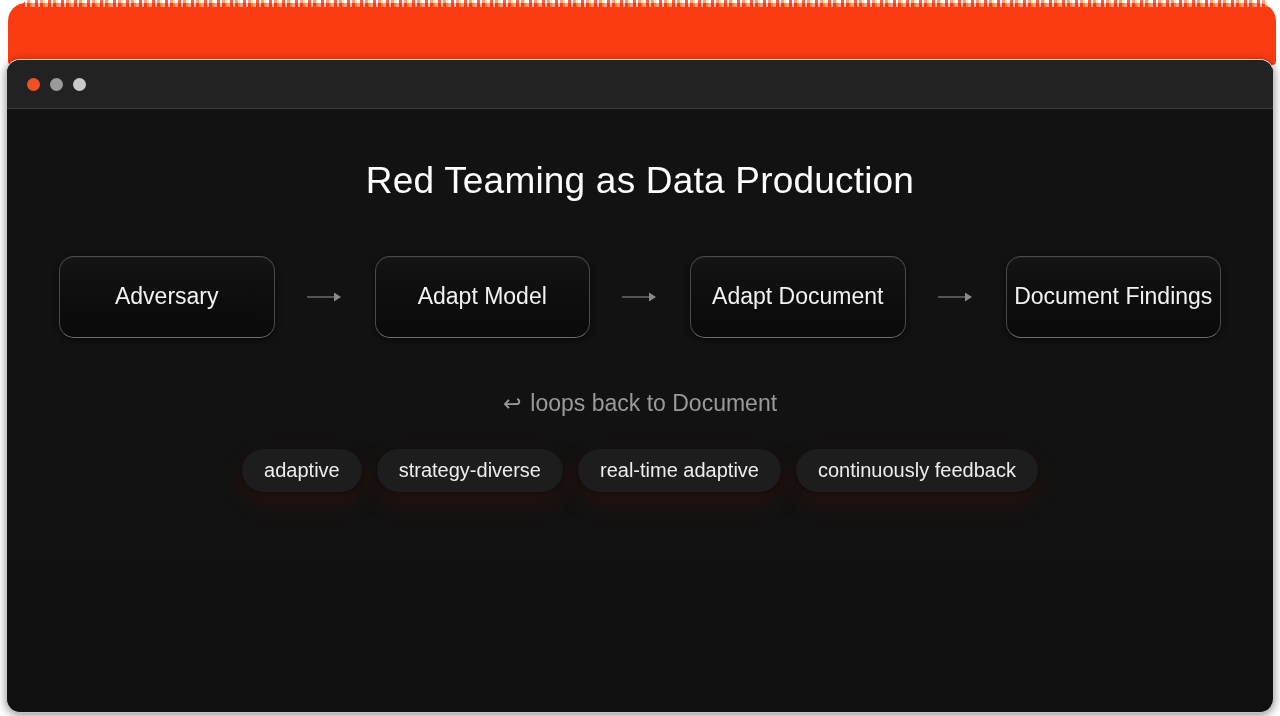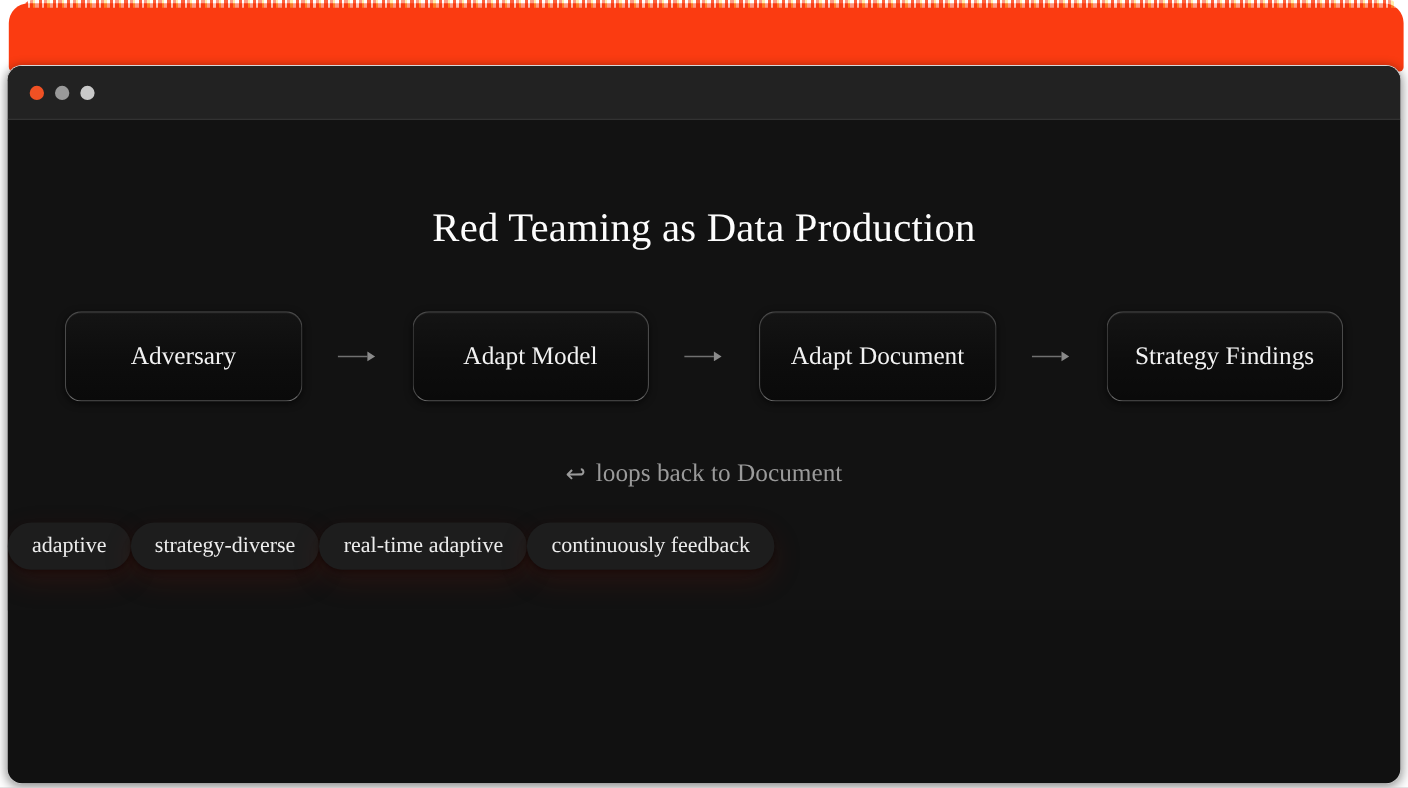--- a/index.html
+++ b/index.html
@@ -76,22 +76,21 @@
   }
   .dot { width: 13px; height: 13px; border-radius: 50%; display: block; }
   .dot.red    { background: #f05124; }
   .dot.yellow { background: #9a9a9a; }
   .dot.green  { background: #c9c9c9; }
 
   .canvas {
     position: relative;
     height: 446px;
     background: #121212;
-    padding-top: 79px;
-    font-family: Liberation Serif, serif;
+    padding-top: 52px;
   }
 
   
   .slide-title {
     text-align: center;
     color: #fdfdfd;
     font-size: 37px;
     font-weight: 400;
     letter-spacing: .2px;
     line-height: 1.1;
@@ -150,21 +149,22 @@
     line-height: 1;
     display: inline-block;
     transform: translateY(1px);
   }
 
   
   .tag-row {
     margin-top: 32px;
     display: flex;
     align-items: center;
-    gap: 0;
+    justify-content: center;
+    gap: 15px;
   }
   .tag {
     position: relative;
     height: 43px;
     padding: 0 22px;
     border-radius: 22px;
     background: #1d1d1d;
     color: #ededed;
     font-size: 20px;
     display: flex;
@@ -216,21 +216,21 @@
 
         <div class="flow-box">Adapt Document</div>
 
         <span class="flow-arrow">
           <svg width="36" height="20" viewBox="0 0 36 20">
             <line x1="0" y1="10" x2="27" y2="10" stroke="#707070" stroke-width="1.4"></line>
             <path d="M27 5.5 L34 10 L27 14.5 Z" fill="#8a8a8a"></path>
           </svg>
         </span>
 
-        <div class="flow-box">Strategy Findings</div>
+        <div class="flow-box">Document Findings</div>
 
       </div>
 
       <div class="loop-note">
         <span class="loop-icon">↩</span>
         <span>loops back to Document</span>
       </div>
 
       <div class="tag-row">
         <span class="tag">adaptive</span>

